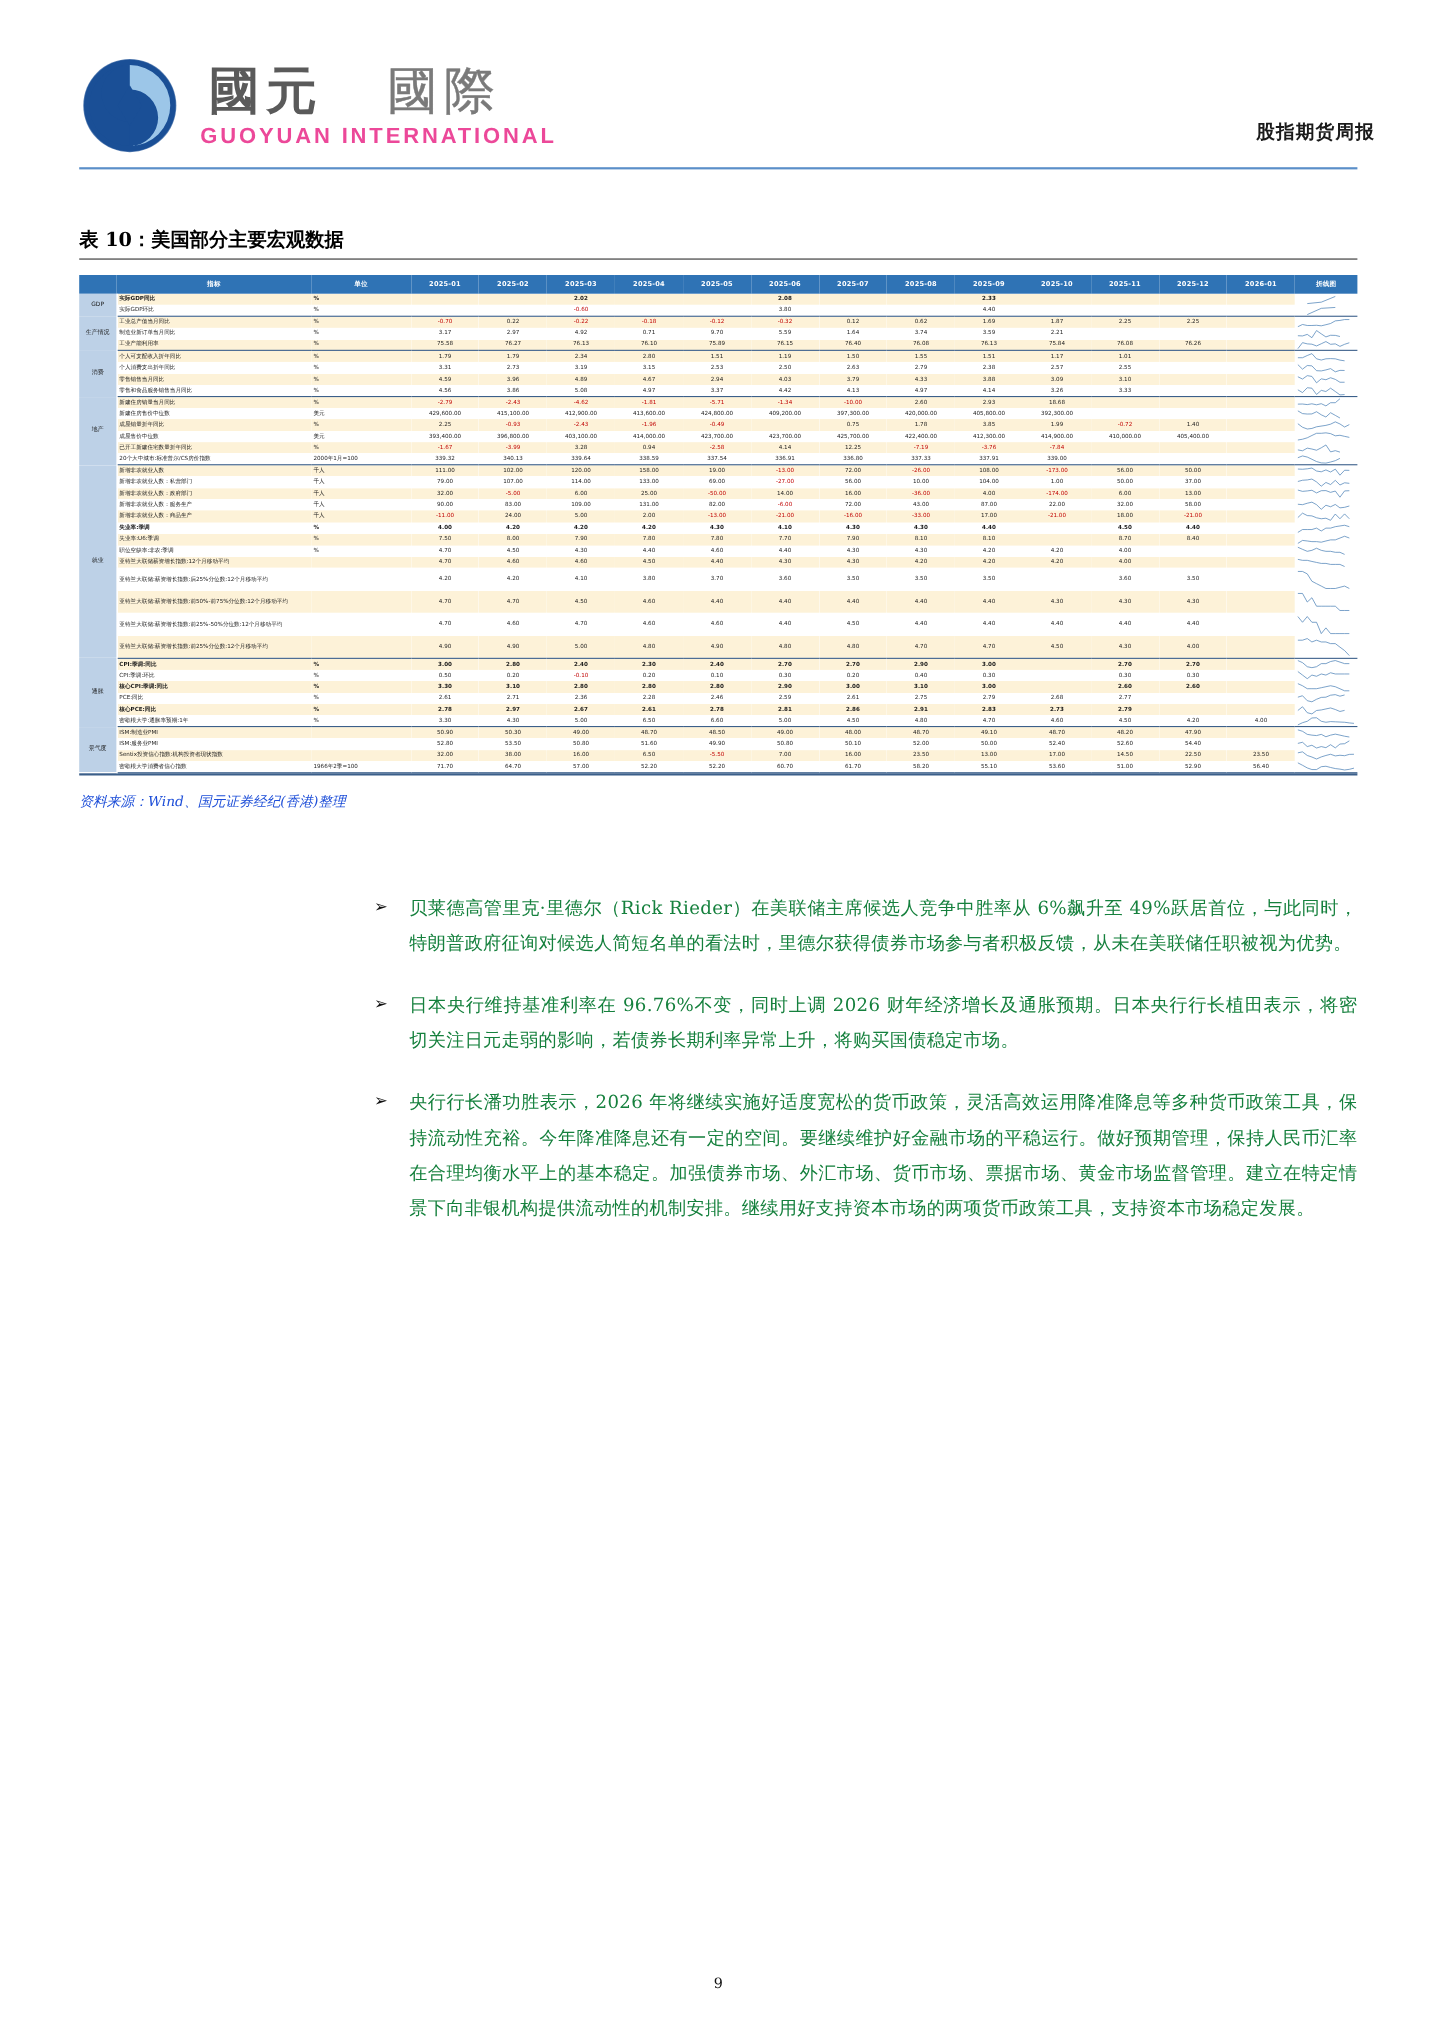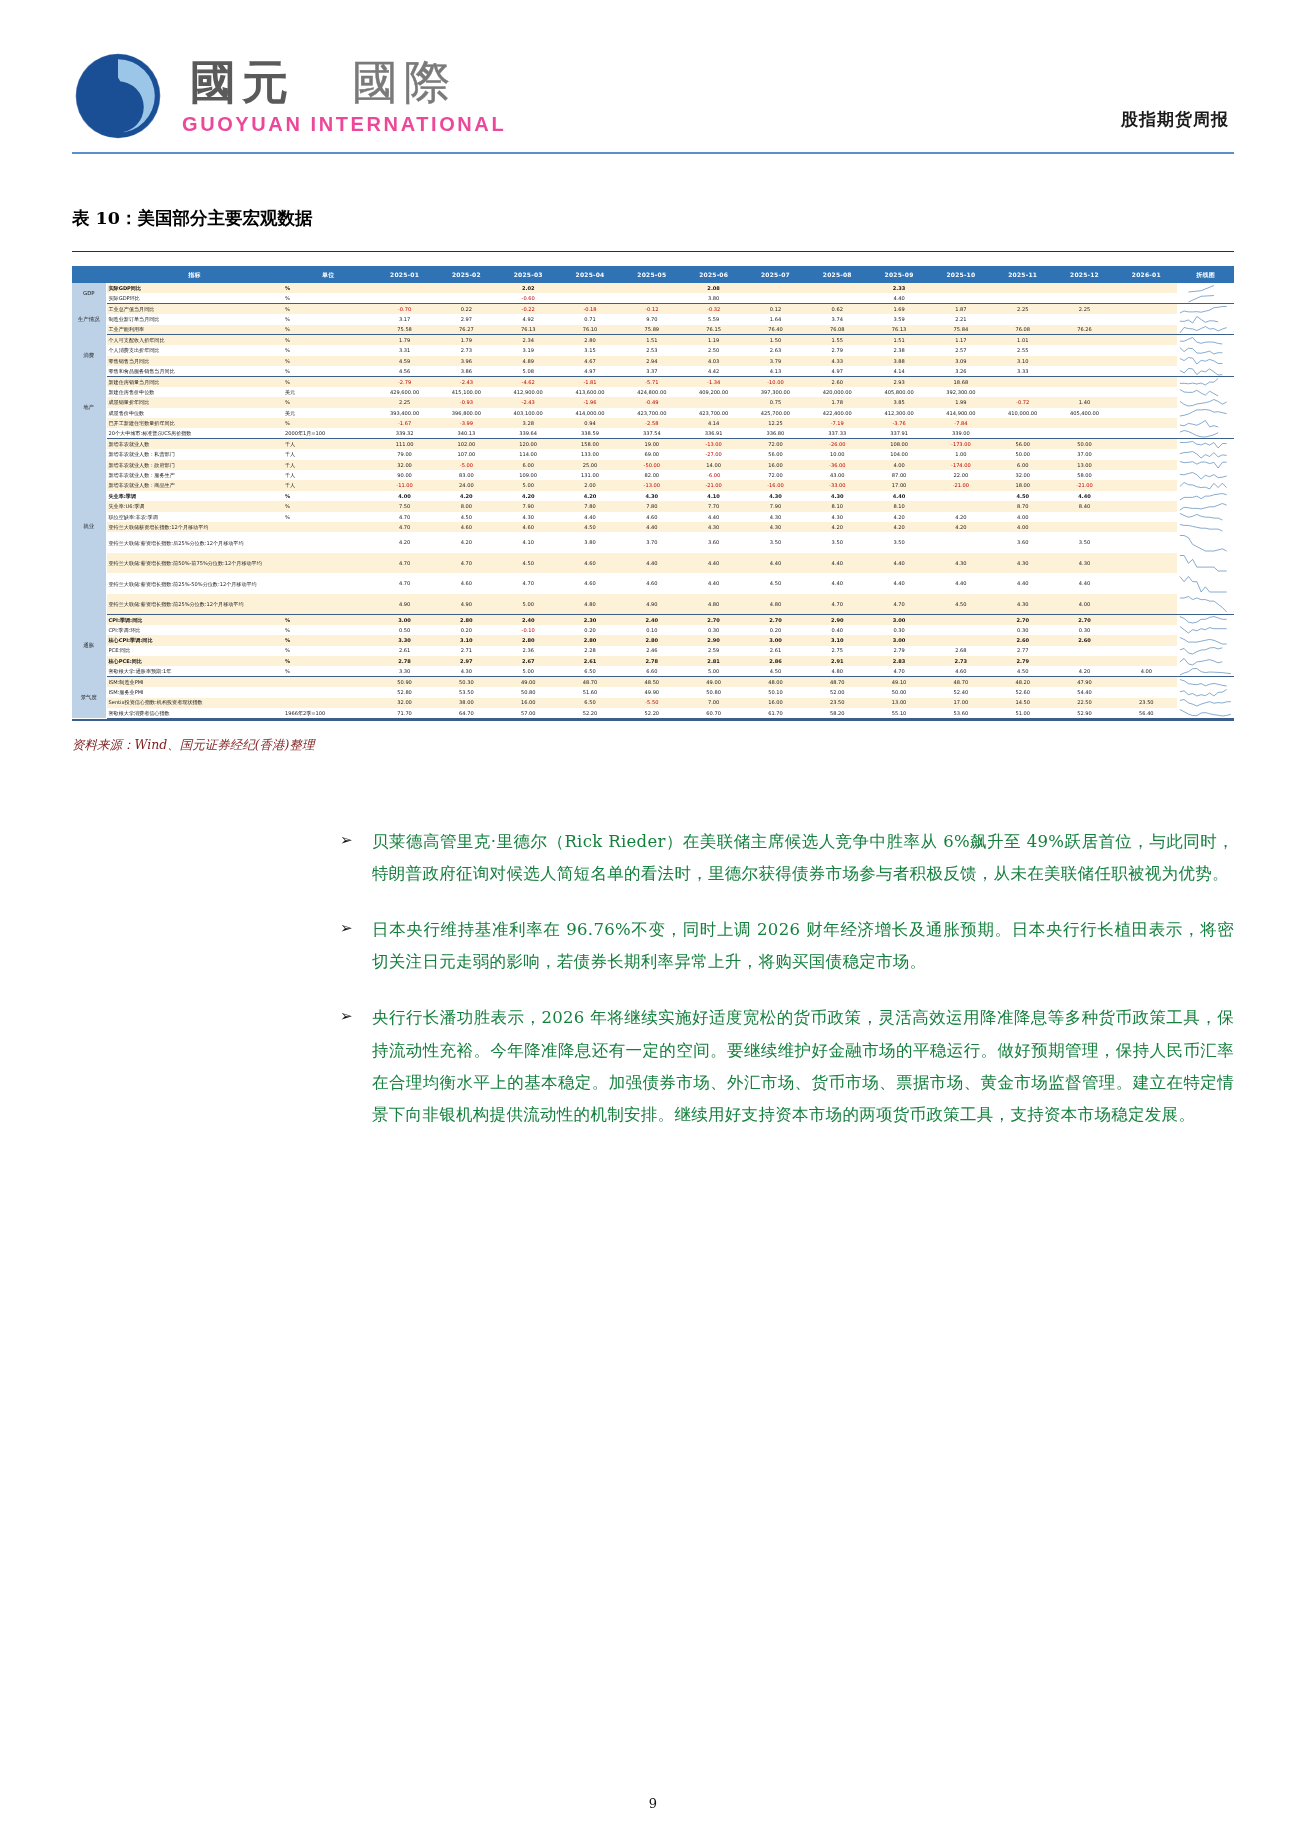--- a/index.html
+++ b/index.html
@@ -22,38 +22,38 @@
   .logo-wrap{ display:flex; align-items:center; gap:18px; }
   .logo-mark{ width:92px; height:92px; flex:0 0 92px; }
   .logo-text-block{ display:flex; flex-direction:column; }
   .logo-cn{ height:54px; }
   .logo-en{
     font-family:"Liberation Sans", sans-serif;
     font-size:20px; letter-spacing:2.6px; color:#ec4899;
     font-weight:600; margin-top:3px;
   }
   .header-right{
-    position:absolute; right:77px; top:108px;
+    position:absolute; right:56px; top:108px;
     font-family:"DejaVu Sans", sans-serif;
     font-size:17px; font-weight:700; color:#1a1a1a;
     letter-spacing:1px;
   }
   .header-rule{
     position:absolute; left:72px; right:72px; top:152px;
     height:2px; background:#5b8fc9;
   }
 
   
   .table-caption{
     margin:46px 72px 0 72px;
     font-family:"DejaVu Serif", serif;
     font-weight:700;
     font-size:17.5px;
     color:#000;
-    padding-bottom:21px;
+    padding-bottom:5px;
     border-bottom:1.6px solid #2f2f2f;
   }
 
   
   .table-shell{
     margin:14px 72px 0 72px;
     border-bottom:2px solid #3b5f8a;
   }
   table.macro{
     width:100%;
@@ -106,21 +106,21 @@
   td.ind.wrap{ white-space:normal; line-height:1.18; }
   td.spark{ background:#ffffff !important; padding:0; }
   .spark svg{ display:block; width:100%; height:9px; }
   tr.tall td.spark svg{ height:18px; }
 
   .table-src{
     margin:16px 72px 0 72px;
     font-family:"DejaVu Serif", serif;
     font-style:italic;
     font-size:12.5px;
-    color:#7f1d1d;
+    color:#1d4ed8;
   }
 
   
   .section{
     margin:72px 72px 0 340px;
   }
   .section-title{
     font-family:"DejaVu Sans", sans-serif;
     font-weight:700;
     font-size:22px;

